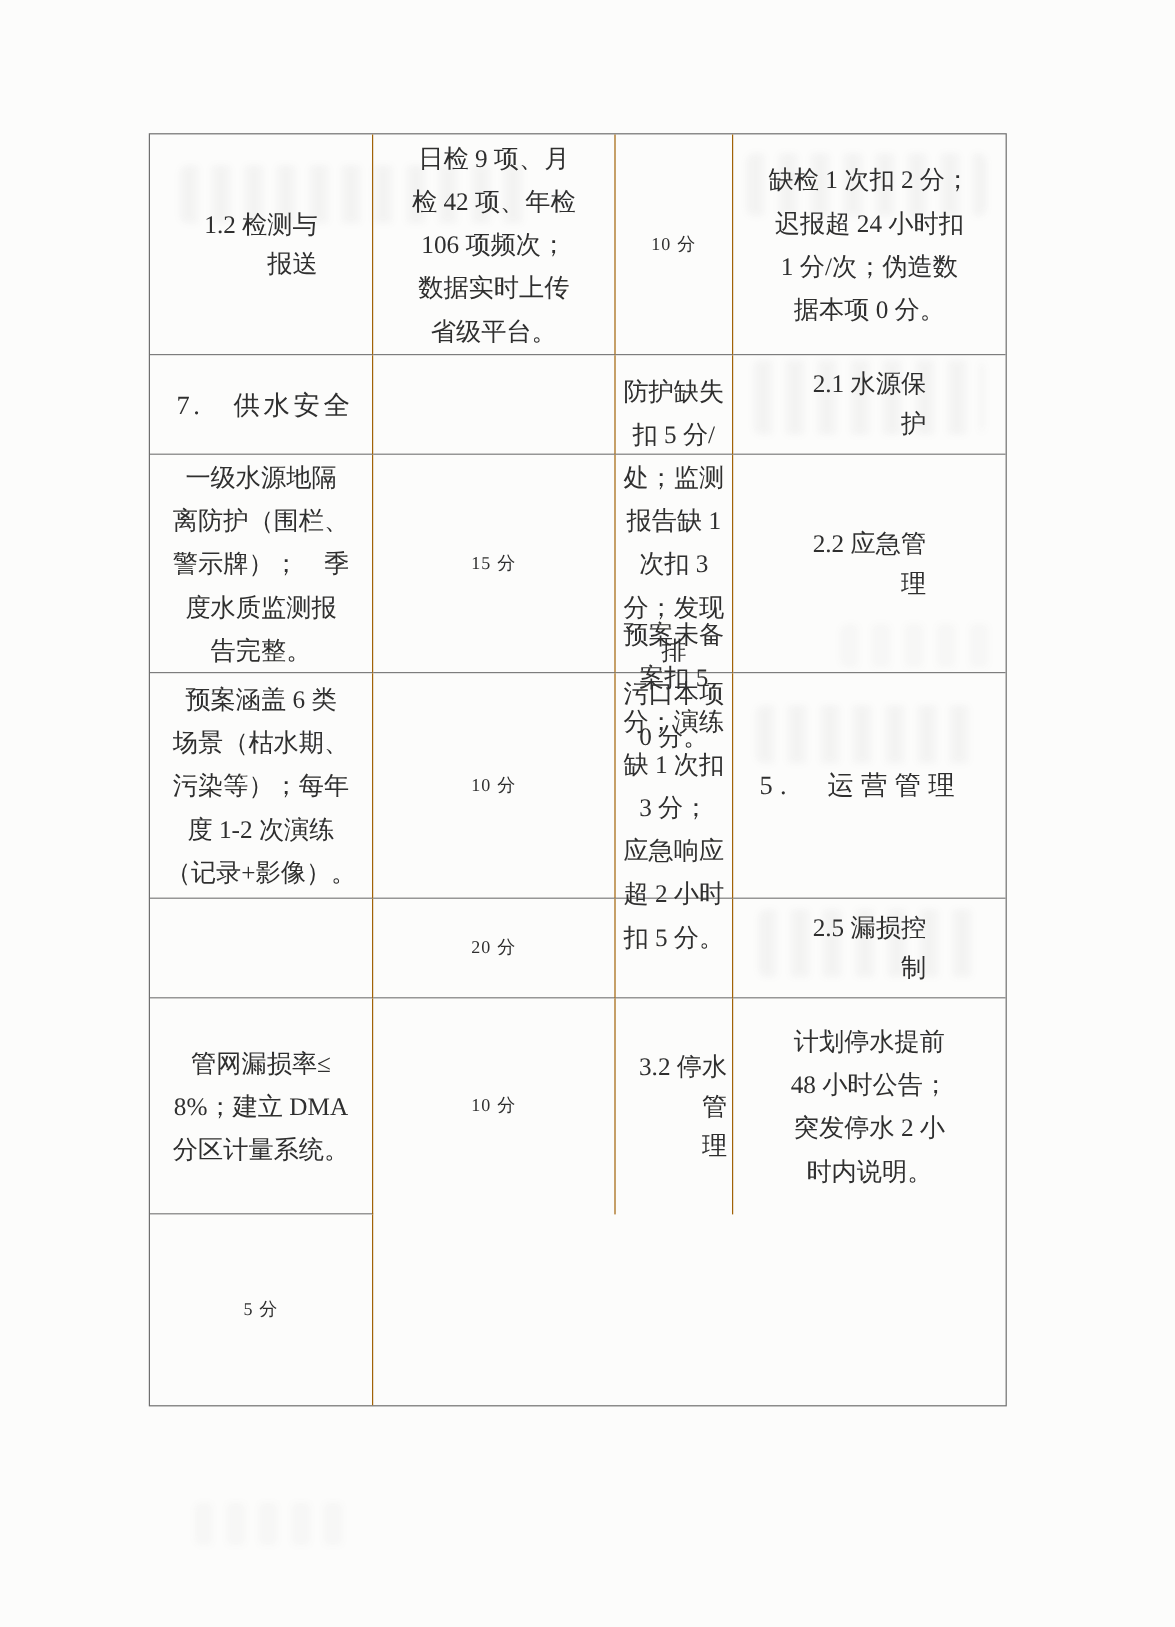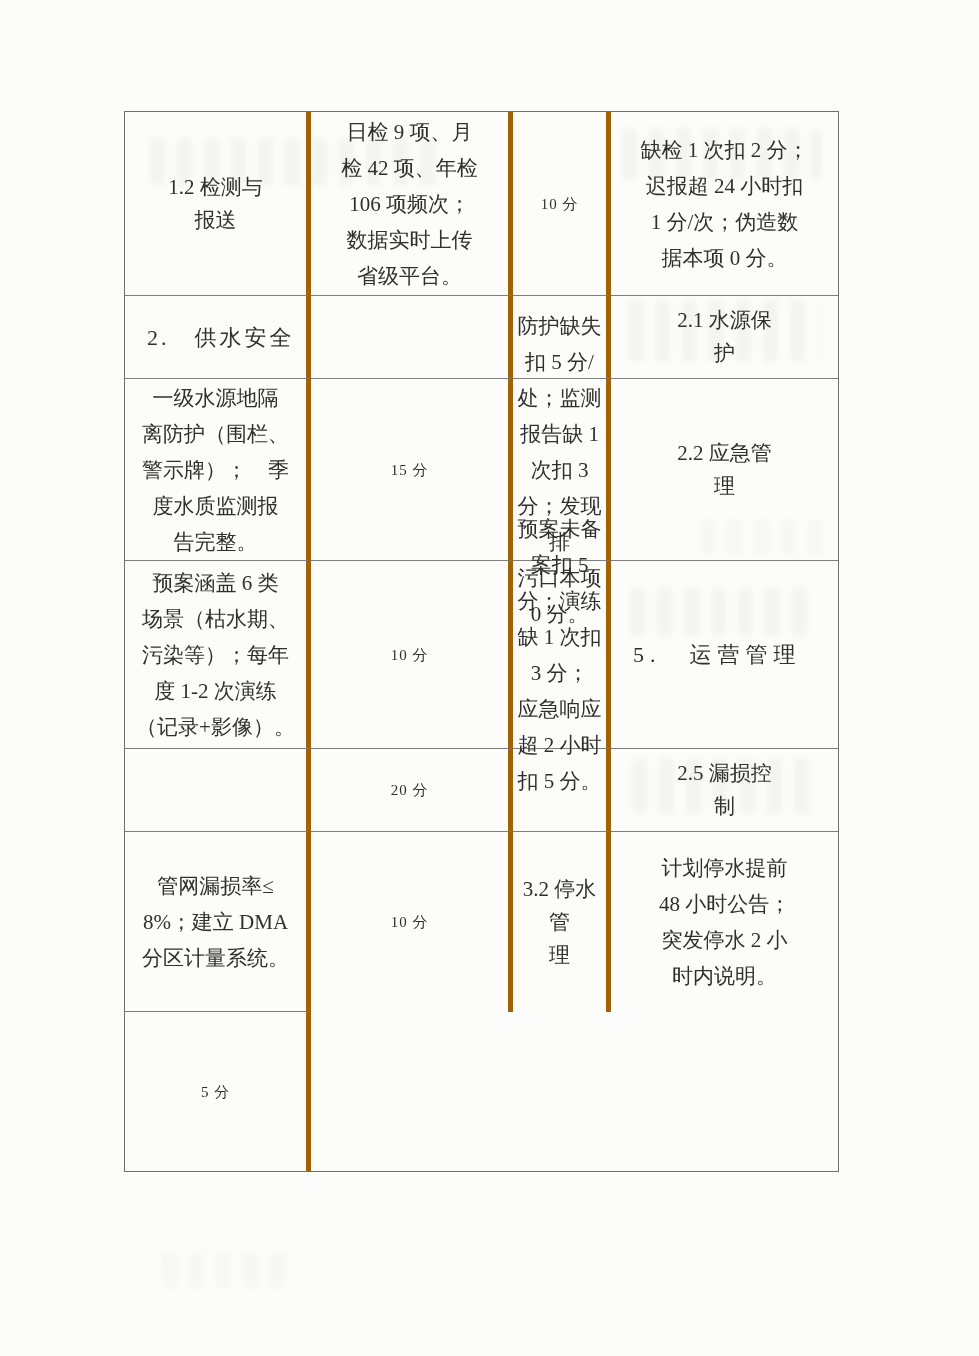--- a/index.html
+++ b/index.html
@@ -34,36 +34,36 @@
   .score-table{
     position:absolute;left:124px;top:111px;
     display:grid;
     grid-template-columns:186px 202px 98px 227px;
     grid-template-rows:184px 83px 182px 188px 83px 180px 159px;
     border:1px solid #6f6f6f;
     box-sizing:content-box;
     background:transparent;
   }
   .cell{
-    border-right:5px solid #a16207;
+    border-right:1px solid #a16207;
     border-bottom:1px solid #7d7d7d;
     display:flex;
     align-items:center;
     justify-content:center;
     text-align:center;
     white-space:pre-line;
     font-size:21px;
     line-height:36px;
     color:#2f2f2f;
     padding:2px 4px;
     box-sizing:border-box;
   }
   .cell:nth-child(4n){border-right:none;}
   .cell:nth-last-child(-n+4){border-bottom:none;}
-  .item{line-height:33px;}
+  .item{line-height:33px;text-align:right;}
   .score{font-size:15px;letter-spacing:1px;}
   
   .section{
     justify-content:flex-start;
     text-align:left;
     padding-left:22px;
     font-size:22px;
   }
   .sec2{letter-spacing:3px;}
   .sec3{letter-spacing:6px;}
@@ -89,21 +89,21 @@
 检 42 项、年检
 106 项频次；
 数据实时上传
 省级平台。</div>
     <div class="cell score">10 分</div>
     <div class="cell deduction">缺检 1 次扣 2 分；
 迟报超 24 小时扣
 1 分/次；伪造数
 据本项 0 分。</div>
 
-    <div class="cell item section sec2">2.　供水安全</div>
+    <div class="cell item section sec2">7.　供水安全</div>
     <div class="cell desc"></div>
     <div class="cell deduction"></div>
 
     <div class="cell item">2.1 水源保
 护</div>
     <div class="cell desc">一级水源地隔
 离防护（围栏、
 警示牌）；　季
 度水质监测报
 告完整。</div>

